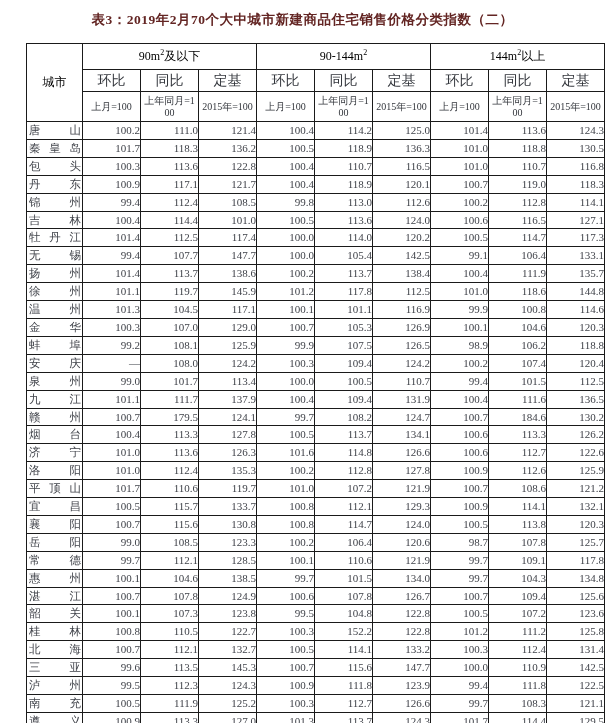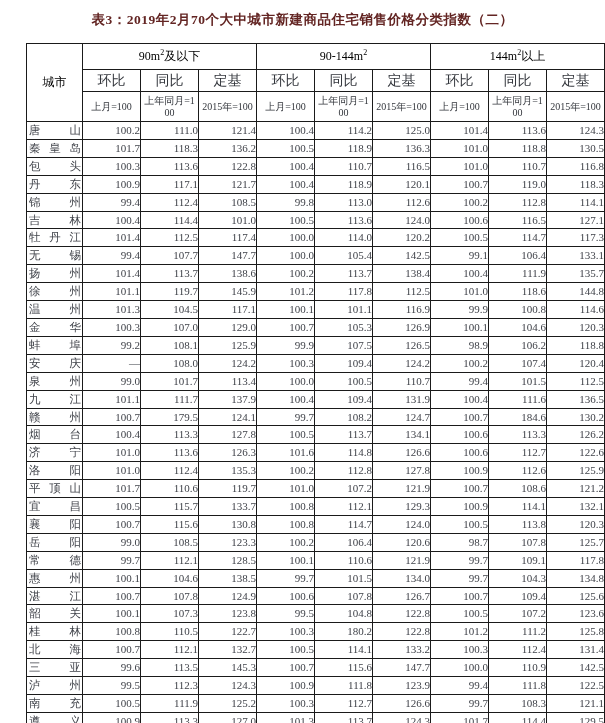--- a/index.html
+++ b/index.html
@@ -420,21 +420,21 @@
         <td class="value-cell">100.5</td>
         <td class="value-cell">107.2</td>
         <td class="value-cell">123.6</td>
       </tr>
       <tr class="data-row">
         <td class="city-cell"><span class="city-name">桂林</span></td>
         <td class="value-cell">100.8</td>
         <td class="value-cell">110.5</td>
         <td class="value-cell">122.7</td>
         <td class="value-cell">100.3</td>
-        <td class="value-cell">180.2</td>
+        <td class="value-cell">152.2</td>
         <td class="value-cell">122.8</td>
         <td class="value-cell">101.2</td>
         <td class="value-cell">111.2</td>
         <td class="value-cell">125.8</td>
       </tr>
       <tr class="data-row">
         <td class="city-cell"><span class="city-name">北海</span></td>
         <td class="value-cell">100.7</td>
         <td class="value-cell">112.1</td>
         <td class="value-cell">132.7</td>

